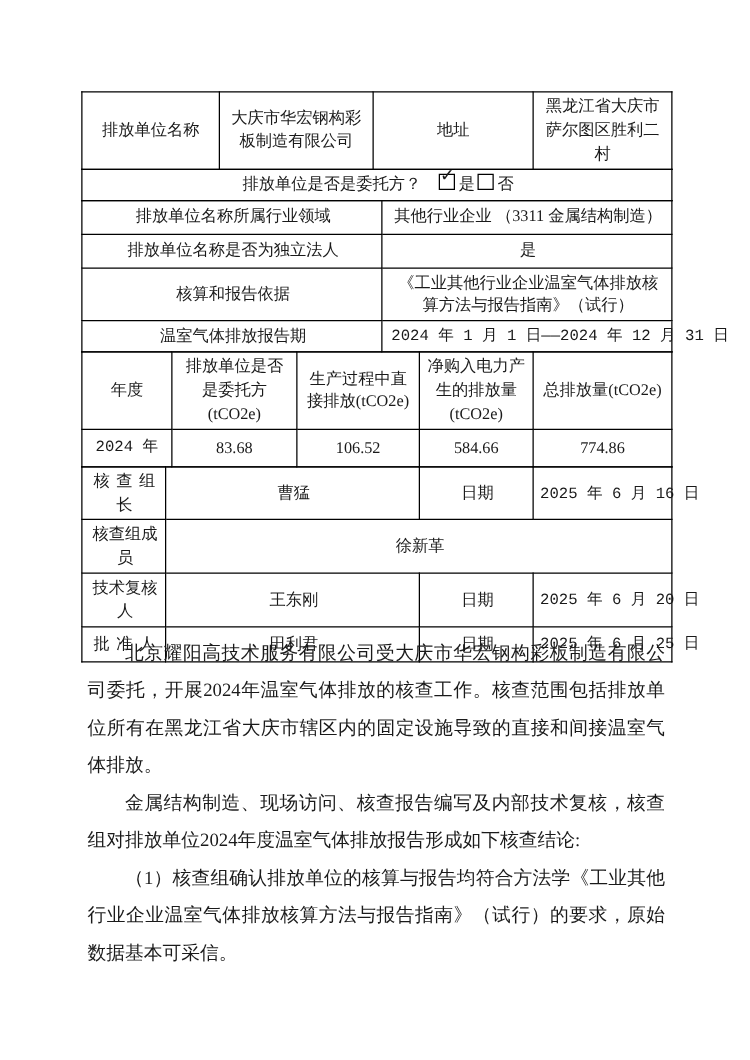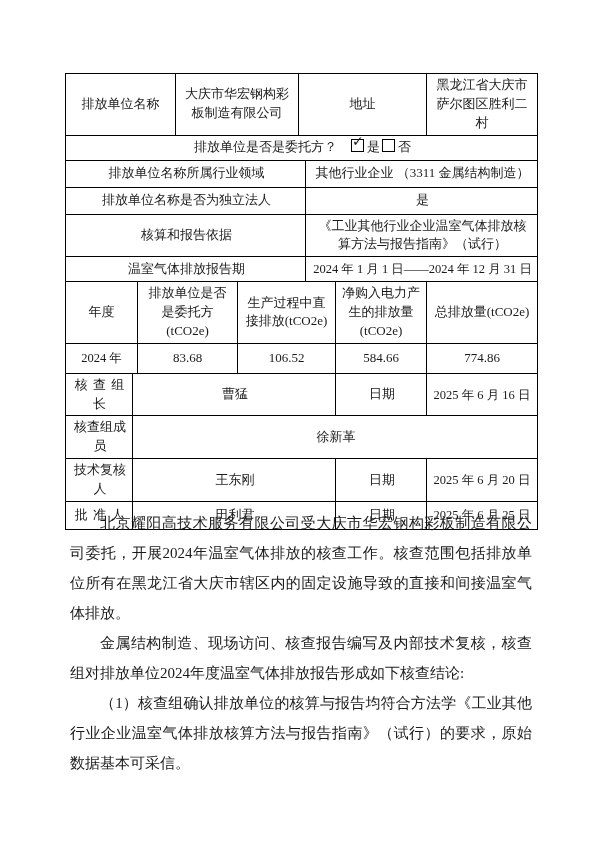--- a/index.html
+++ b/index.html
@@ -14,21 +14,21 @@
   .doc-table table{
     border-collapse:collapse;table-layout:fixed;width:472px;
     font-size:13px;line-height:1.45;
   }
   .doc-table table + table{margin-top:-1px;}
   .doc-table td{
     border:1px solid #000;vertical-align:middle;
     padding:2px 5px;text-align:center;word-break:break-word;
   }
   td.l{text-align:center;padding-left:7px;}
-  td.nw{white-space:nowrap;font-size:12.5px;}
+  td.nw{white-space:nowrap;font-size:12.5px;font-family:Liberation Mono, monospace;}
   .sign-label{letter-spacing:1px;}
 
   .cb{
     display:inline-block;width:11px;height:11px;border:1px solid #000;
     vertical-align:-1px;margin:0 3px 0 14px;position:relative;background:#fff;
   }
   .cb:first-of-type{margin-left:18px;}
   .cb-mark{
     position:absolute;left:0px;top:-6px;font-size:14px;font-weight:bold;
     font-family:"DejaVu Sans",sans-serif;line-height:1;

